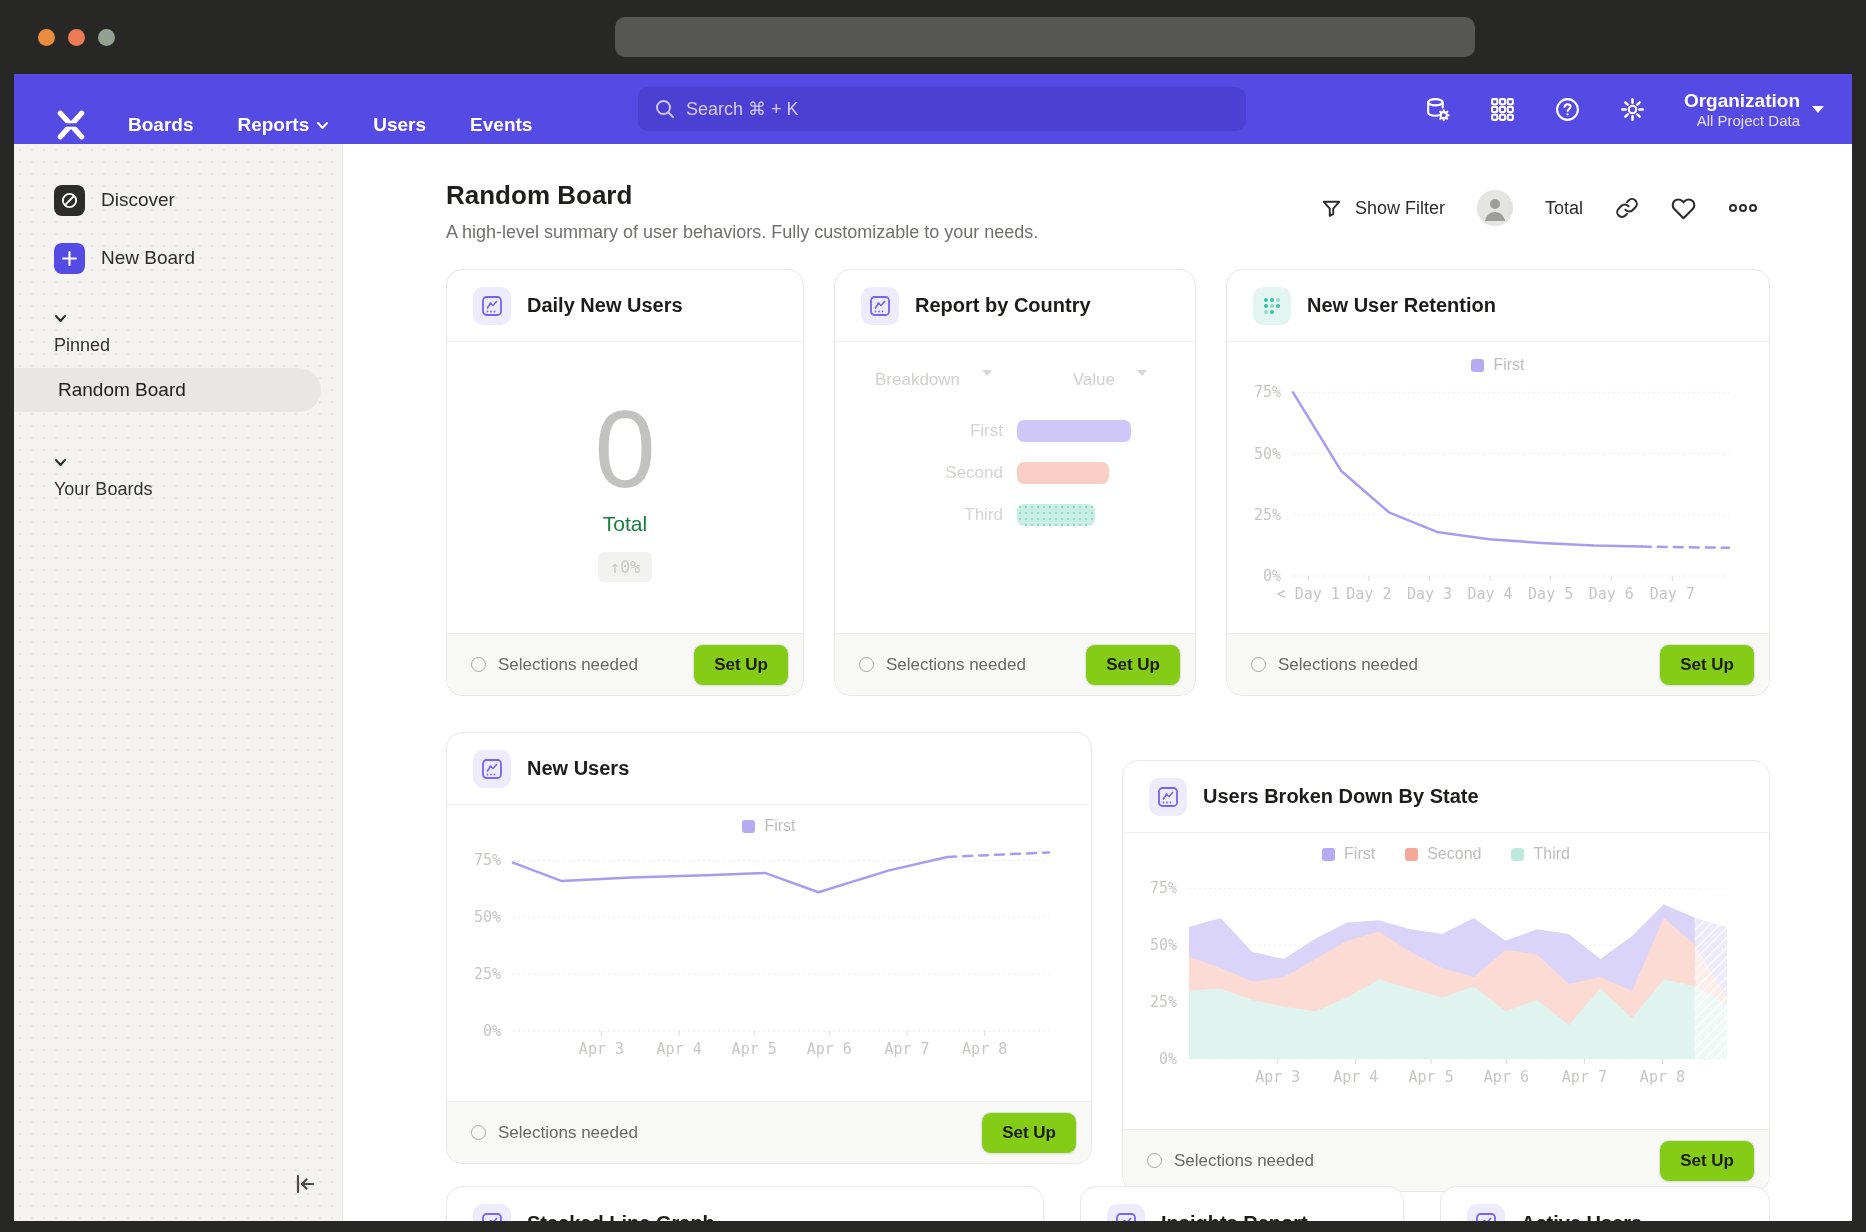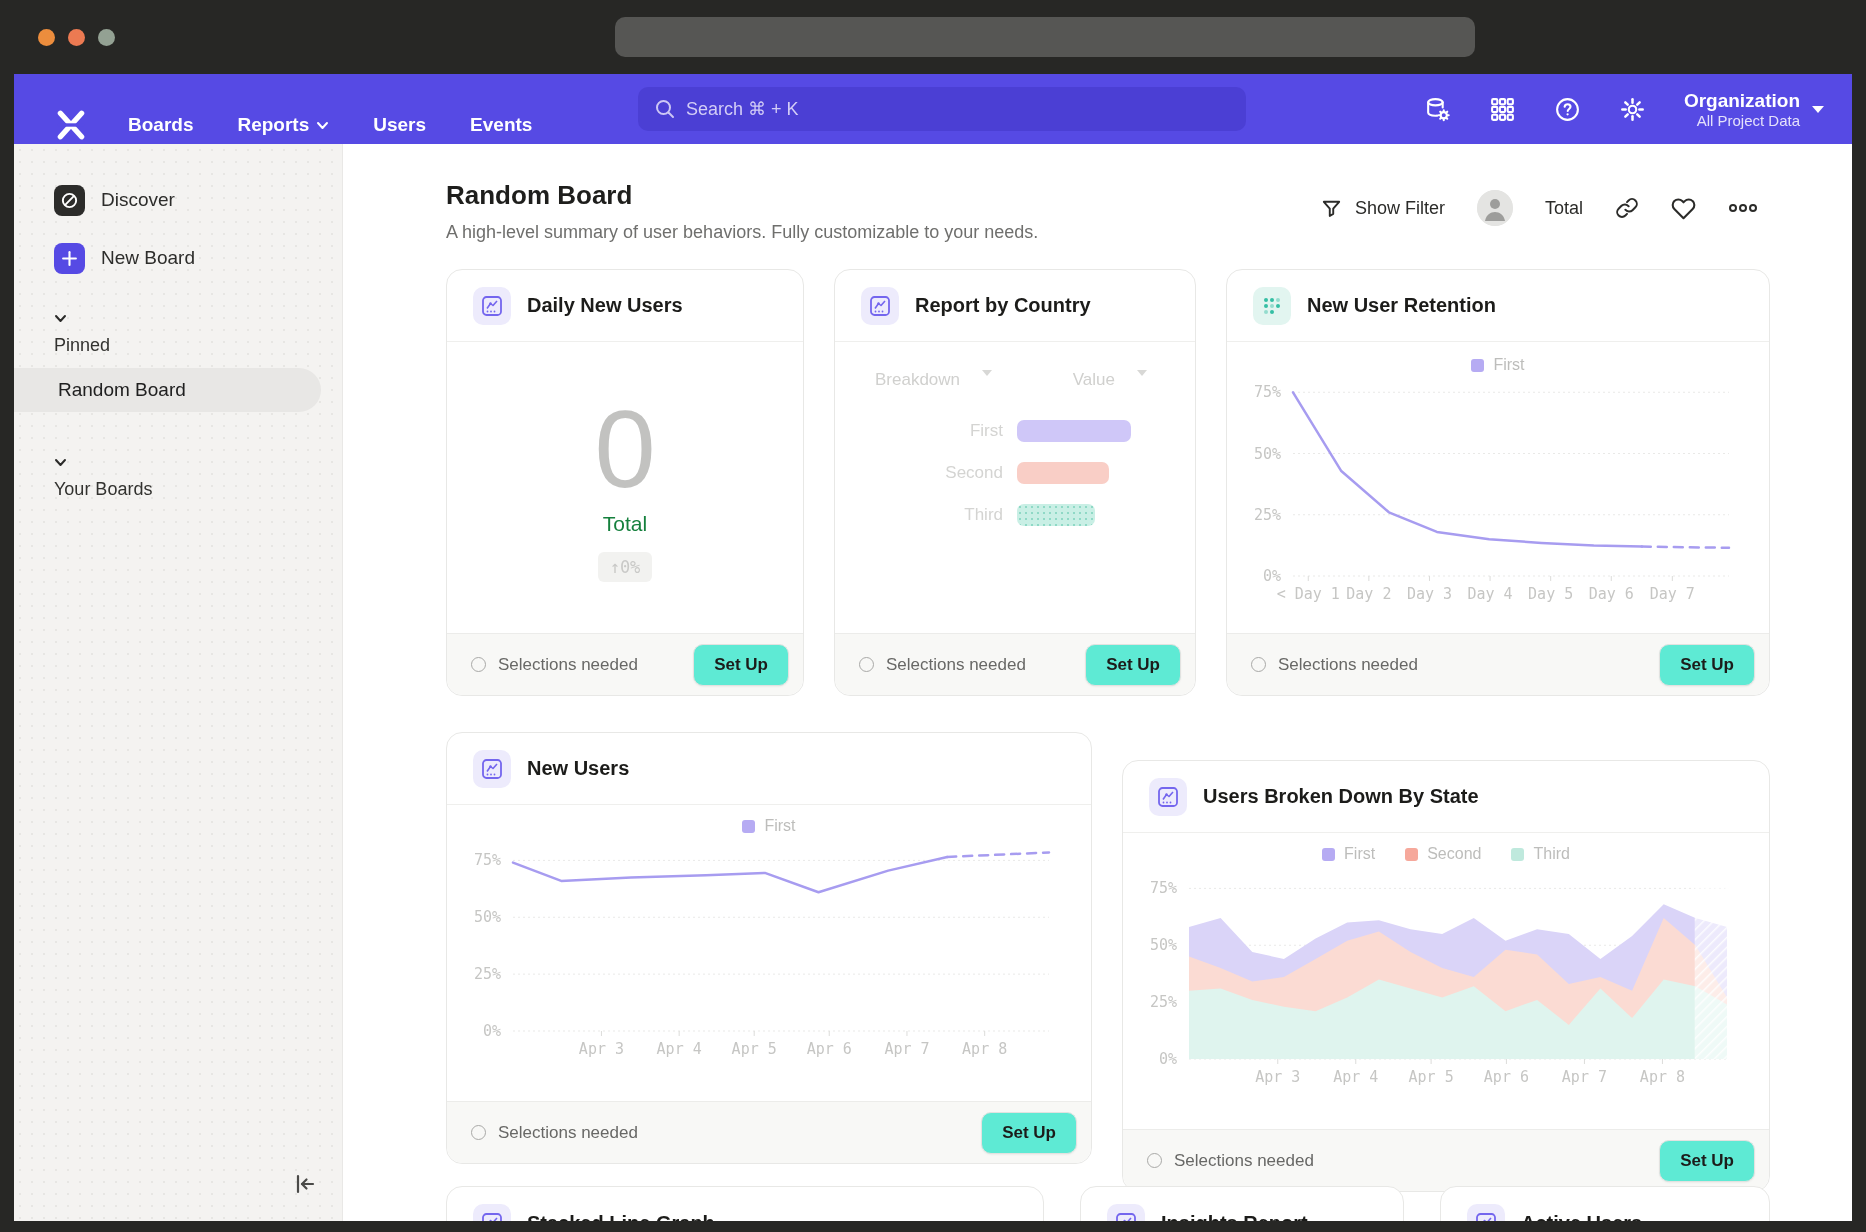--- a/index.html
+++ b/index.html
@@ -63,21 +63,21 @@
   .card-header { height:72px; display:flex; align-items:center; gap:16px; padding:0 26px;
                  border-bottom:1px solid #efefed; }
   .card-icon { width:38px; height:38px; border-radius:10px; display:grid; place-items:center; flex:0 0 auto; }
   .ci-purple { background:#edebfc; } .ci-teal { background:#e2f5f0; }
   .card-title { font-size:20px; font-weight:700; color:#1c1c1a; }
   .card-footer { position:absolute; left:0; right:0; bottom:0; height:62px; background:#f8f8f6;
                  border-top:1px solid #ececea; border-radius:0 0 16px 16px;
                  display:flex; align-items:center; padding:0 14px 0 24px; }
   .status { display:flex; align-items:center; gap:12px; font-size:17px; color:#686866; }
   .status-circle { width:15px; height:15px; border:1.6px solid #a9a9a7; border-radius:50%; }
-  .setup-btn { margin-left:auto; padding:10px 20px; background:#5eead4; border:1px solid #e2e2e0;
+  .setup-btn { margin-left:auto; padding:10px 20px; background:#84cc16; border:1px solid #e2e2e0;
                border-radius:10px; font-size:17px; font-weight:700; color:#1c1c1a;
                box-shadow:0 1px 2px rgba(0,0,0,.05); cursor:pointer; font-family:inherit; }
 
   
   #card-dnu      { left:103px; top:125px; width:358px; height:427px; }
   #card-country  { left:491px; top:125px; width:362px; height:427px; }
   #card-ret      { left:883px; top:125px; width:544px; height:427px; }
   #card-newusers { left:103px; top:588px; width:646px; height:432px; }
   #card-state    { left:779px; top:616px; width:648px; height:432px; }
   #card-b0 { left:103px;  top:1042px; width:598px; height:120px; }

